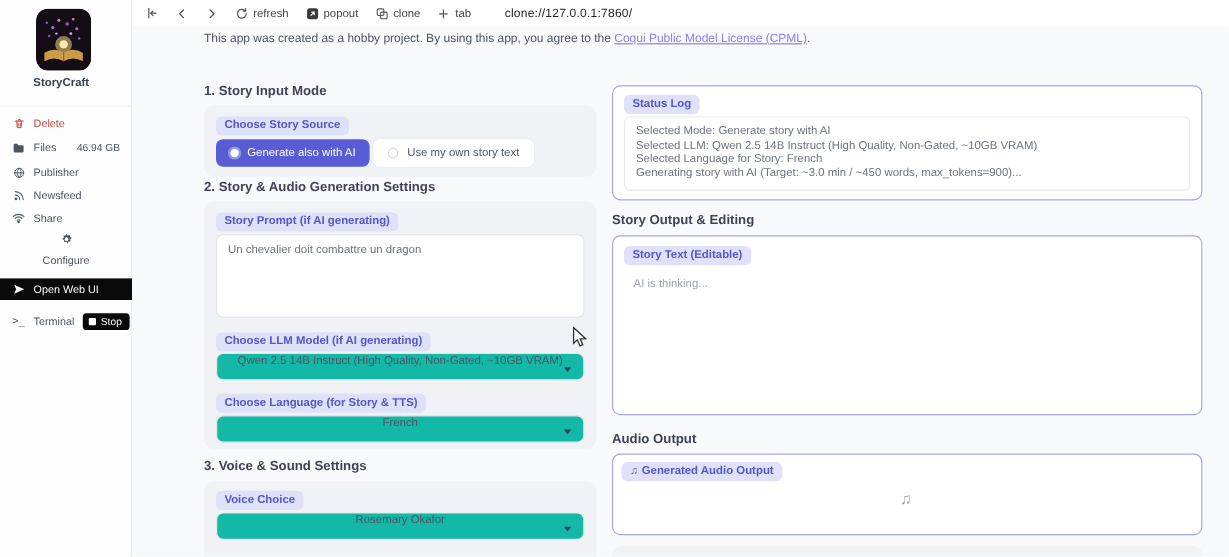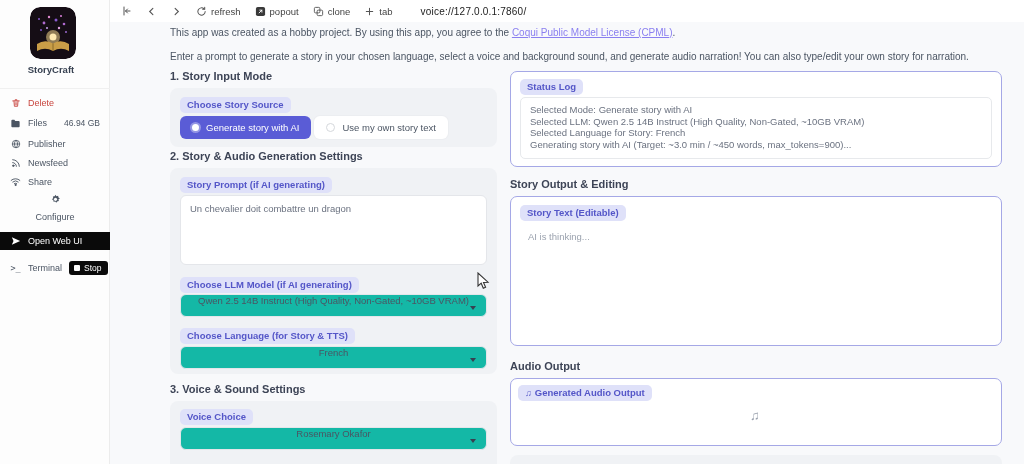--- a/index.html
+++ b/index.html
@@ -108,21 +108,21 @@
       <span>clone</span>
     </span>
     <span class="tb-btn">
       <span>
         <svg width="11" height="11" viewBox="0 0 24 24" fill="none" stroke="#555" stroke-width="2.2" stroke-linecap="round">
             <path d="M12 5v14M5 12h14"></path>
           </svg>
       </span>
       <span>tab</span>
     </span>
-    <span class="tb-url">voice://127.0.0.1:7860/</span>
+    <span class="tb-url">clone://127.0.0.1:7860/</span>
   </div>
 
   <div class="sidebar">
     <div class="logo">
       <svg width="46" height="52" viewBox="0 0 46 52">
         <rect width="46" height="52" rx="10" fill="#150d15"></rect>
         <circle cx="23" cy="30" r="7" fill="#f5d78a" opacity="0.55"></circle>
         <circle cx="23" cy="30" r="3.5" fill="#ffe9b0"></circle>
         <circle cx="14" cy="16" r="1.4" fill="#b06ad0"></circle>
           <circle cx="19" cy="10" r="1.2" fill="#e08ad0"></circle>
@@ -209,29 +209,28 @@
           <span class="stop-sq"></span>
           <span>Stop</span>
         </span>
       </div>
     </div>
   </div>
 
   <div class="intro" style="left:170px; top:27px; width:780px;">
     <span>This app was created as a hobby project. By using this app, you agree to the </span><span class="link">Coqui Public Model License (CPML)</span><span>.</span>
   </div>
-  <div class="intro" style="left:170px; top:51px; width:800px;">Enter a prompt to generate a story in your chosen language, select a voice and background sound, and generate audio narration! You can also type/edit your own story for narration.</div>
 
   <div class="h-section" style="left:170px; top:70px;">1. Story Input Mode</div>
   <div class="panel" style="left:170px; top:88px; width:327px; height:59px;"></div>
   <span class="pill pillpos" style="left:180px; top:97px;">Choose Story Source</span>
   <div class="radio-row" style="left:180px; top:116px;">
     <span class="radio sel">
       <span class="dot-sel"></span>
-      <span>Generate story with AI</span>
+      <span>Generate also with AI</span>
     </span>
     <span class="radio unsel">
       <span class="dot-unsel"></span>
       <span>Use my own story text</span>
     </span>
   </div>
 
   <div class="h-section" style="left:170px; top:150px;">2. Story &amp; Audio Generation Settings</div>
   <div class="panel" style="left:170px; top:168px; width:327px; height:206px;"></div>
   <span class="pill pillpos" style="left:180px; top:177px;">Story Prompt (if AI generating)</span>

